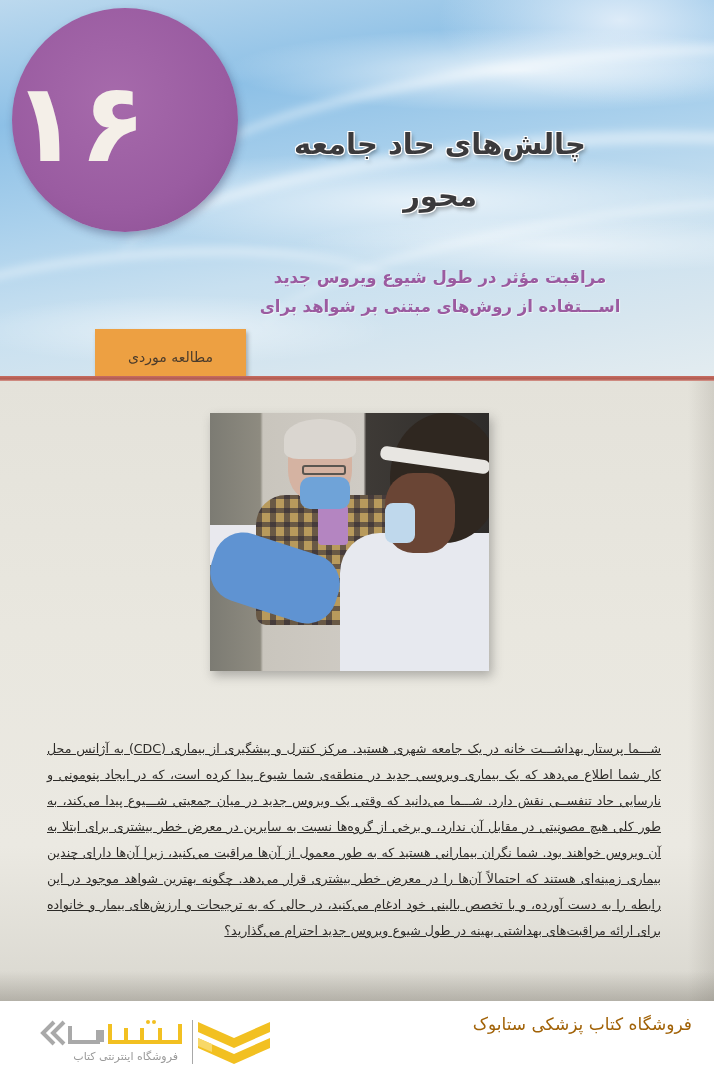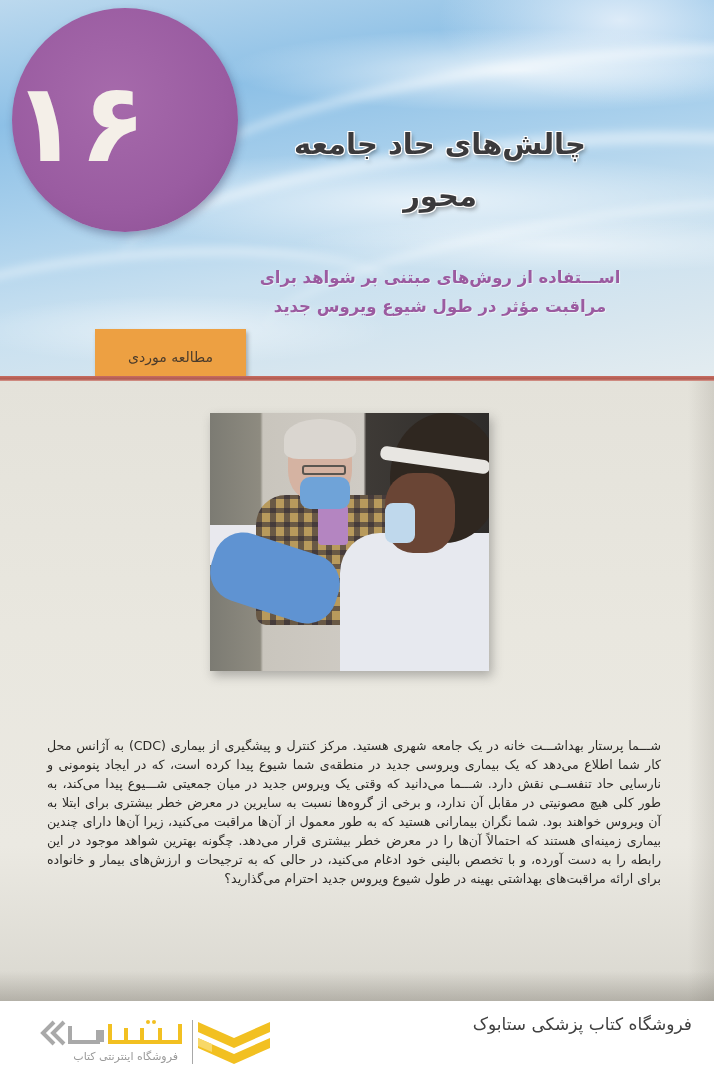--- a/index.html
+++ b/index.html
@@ -108,31 +108,32 @@
   .photo .faceshield { position: absolute; left: 170px; top: 40px; width: 110px; height: 14px; background: #e8e6e2; transform: rotate(8deg); border-radius: 6px; }
   .photo .nurse-face { position: absolute; left: 175px; top: 60px; width: 70px; height: 80px; border-radius: 40%; background: #6a4535; }
   .photo .mask-nurse { position: absolute; left: 175px; top: 90px; width: 30px; height: 40px; background: #bfd8ec; border-radius: 8px; }
   .photo .coat { position: absolute; left: 130px; top: 120px; width: 170px; height: 150px; border-radius: 40px 10px 0 0; background: #e7e9ef; }
   .photo .glove { position: absolute; left: 0; top: 130px; width: 130px; height: 70px; border-radius: 30px; background: #5f93d2; transform: rotate(18deg); }
   .photo .paper { position: absolute; left: 0; top: 112px; width: 60px; height: 40px; background: #e9e9ee; }
 
   .body-text {
     position: absolute; left: 47px; top: 736px; width: 614px;
     direction: rtl; text-align: justify; text-align-last: right;
-    font-family: "DejaVu Sans", sans-serif; font-size: 12.6px; line-height: 19px;
+    font-family: "DejaVu Sans", sans-serif; font-size: 12.6px; line-height: 26px;
     color: #2d2b28;
+    text-decoration: underline;
   }
 
   
   .footer {
     position: absolute; left: 0; top: 1001px; width: 714px; height: 79px; background: #ffffff;
   }
   .store-name {
     position: absolute; right: 22px; top: 13px;
-    direction: rtl; font-family: "DejaVu Sans", sans-serif; font-size: 17px; color: #404040;
+    direction: rtl; font-family: "DejaVu Sans", sans-serif; font-size: 17px; color: #a16207;
   }
   .store-url {
     position: absolute; right: 20px; top: 43px;
     font-family: "DejaVu Sans", sans-serif; font-size: 22px; letter-spacing: 8.2px; color: #1c1c1c;
   }
   .store-url .hl { color: #f2c021; }
 
   .logo-mark { position: absolute; left: 198px; top: 1018px; width: 72px; height: 48px; }
   .logo-sep { position: absolute; left: 192px; top: 1020px; width: 1px; height: 44px; background: #a8a8a8; }
   .logo-word {
@@ -155,22 +156,22 @@
   <div class="chapter-circle">
     <span class="chapter-number">۱۶</span>
   </div>
 
   <div class="chapter-title">
     <div>چالش‌های حاد جامعه</div>
     <div>محور</div>
   </div>
 
   <div class="chapter-subtitle">
+    <div>مراقبت مؤثر در طول شیوع ویروس جدید</div>
     <div>اســـتفاده از روش‌های مبتنی بر شواهد برای</div>
-    <div>مراقبت مؤثر در طول شیوع ویروس جدید</div>
   </div>
 
   <div class="case-study-badge">مطالعه موردی</div>
 </div>
 
 <div class="divider-rule"></div>
 
 <div class="page-body">
   <div class="edge-shadow"></div>
   <div class="bottom-shadow"></div>

